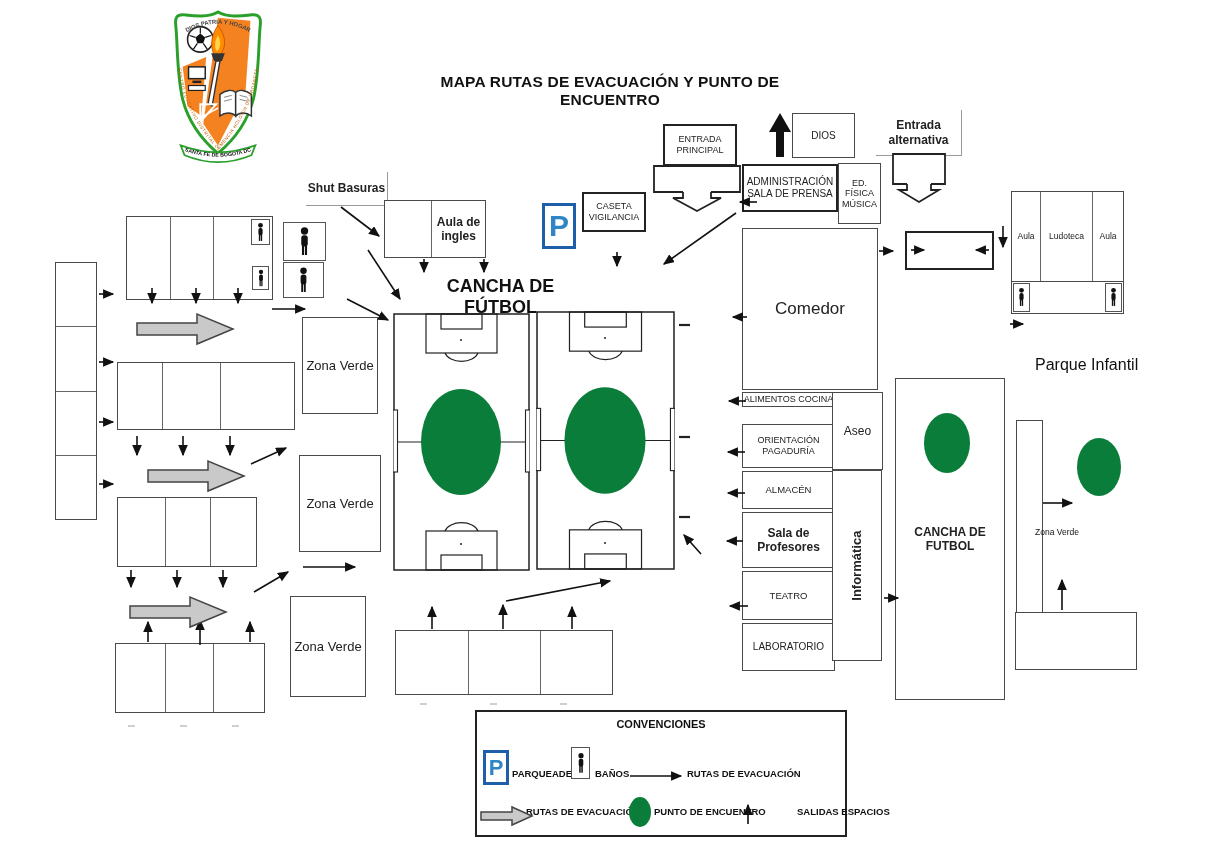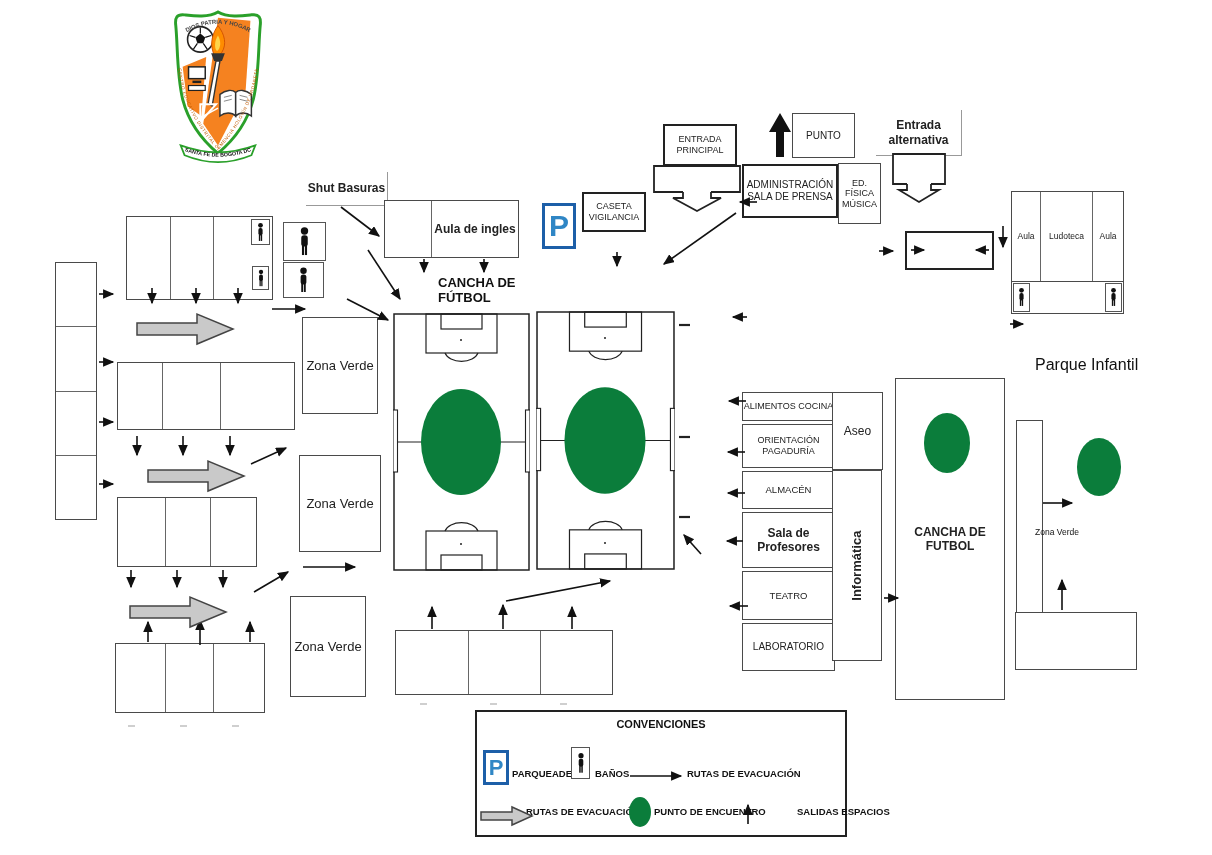--- a/index.html
+++ b/index.html
@@ -93,20 +93,21 @@
     <g>
       <path d="M52,100 L68,100 L52,118 Z" fill="none" stroke="#fff" stroke-width="2"></path>
       <line x1="48" y1="116" x2="70" y2="104" stroke="#fff" stroke-width="1.6"></line>
     </g>
     <path d="M32,142 Q70,156 108,142 L104,152 Q70,166 36,152 Z" fill="#fff" stroke="#2aa02a" stroke-width="1.8"></path>
     <text font-size="6" font-weight="bold" fill="#444"><textPath href="#topArc" startOffset="50%" text-anchor="middle">DIOS PATRIA Y HOGAR</textPath></text>
     <text font-size="4.6" fill="#c05a00" letter-spacing="0.6"><textPath href="#ringArc" startOffset="50%" text-anchor="middle">CENTRO EDUCATIVO DISTRITAL CLEMENCIA HOLGUÍN DE URDANETA</textPath></text>
     <text font-size="5.4" font-weight="bold" fill="#111"><textPath href="#bannerArc" startOffset="50%" text-anchor="middle">SANTA FE DE BOGOTA DC</textPath></text>
   </svg>
 
+  <div class="tx b" style="left:390px;top:73px;width:440px;text-align:center;font-size:15.5px;letter-spacing:.2px">MAPA RUTAS DE EVACUACIÓN Y PUNTO DE ENCUENTRO</div>
 
   <div class="bx vstrip" style="left:55px;top:262px;width:42px;height:258px">
     <div></div>
       <div></div>
       <div></div>
       <div></div>
   </div>
 
   <div class="bx cells" style="left:126px;top:216px;width:147px;height:84px">
     <div style="width:44px"></div>
@@ -152,53 +153,54 @@
     <div style="width:48px"></div>
     <div style="flex:1"></div>
   </div>
 
   <div class="bx rb b" style="left:306px;top:172px;width:82px;height:34px;font-size:12px">Shut Basuras</div>
 
   <div class="bx" style="left:302px;top:317px;width:76px;height:97px;font-size:13px">Zona Verde</div>
   <div class="bx" style="left:299px;top:455px;width:82px;height:97px;font-size:13px">Zona Verde</div>
   <div class="bx" style="left:290px;top:596px;width:76px;height:101px;font-size:13px">Zona Verde</div>
 
-  <div class="bx cells" style="left:384px;top:200px;width:135px;height:58px">
+  <div class="bx cells" style="left:384px;top:200px;width:102px;height:58px">
     <div style="width:47px"></div>
     <div style="flex:1;display:flex;align-items:center;justify-content:center;font-weight:bold;font-size:12px">Aula de ingles</div>
   </div>
 
   <div class="pbadge" style="left:542px;top:203px;width:34px;height:46px;font-size:30px">P</div>
 
   <div class="bx thick" style="left:582px;top:192px;width:64px;height:40px;font-size:9px">CASETA VIGILANCIA</div>
 
   <div class="bx thick" style="left:663px;top:124px;width:74px;height:42px;font-size:9px">ENTRADA PRINCIPAL</div>
 
-  <div class="bx" style="left:792px;top:113px;width:63px;height:45px;font-size:10px">PUNTO</div>
+  <div class="bx" style="left:792px;top:113px;width:63px;height:45px;font-size:10px">DIOS</div>
 
   <div class="bx rb b" style="left:876px;top:110px;width:86px;height:46px;font-size:12px">Entrada alternativa</div>
 
-  <div class="bx thick" style="left:742px;top:164px;width:96px;height:54px;font-size:10px">ADMINISTRACIÓN SALA DE PRENSA</div>
+  <div class="bx thick" style="left:742px;top:164px;width:96px;height:48px;font-size:10px">ADMINISTRACIÓN SALA DE PRENSA</div>
   <div class="bx" style="left:838px;top:163px;width:43px;height:61px;font-size:9px">ED. FÍSICA MÚSICA</div>
 
-
-  <div class="bx" style="left:742px;top:392px;width:93px;height:29px;font-size:9px">ALIMENTOS COCINA</div>
+  <div class="bx" style="left:742px;top:228px;width:136px;height:162px;font-size:17px">Comedor</div>
+
+  <div class="bx" style="left:742px;top:392px;width:93px;height:15px;font-size:9px">ALIMENTOS COCINA</div>
   <div class="bx" style="left:742px;top:424px;width:93px;height:44px;font-size:9px">ORIENTACIÓN PAGADURÍA</div>
   <div class="bx" style="left:742px;top:471px;width:93px;height:38px;font-size:9.5px">ALMACÉN</div>
   <div class="bx" style="left:742px;top:571px;width:93px;height:49px;font-size:9.5px">TEATRO</div>
   <div class="bx b" style="left:742px;top:512px;width:93px;height:56px;font-size:12px">Sala de Profesores</div>
   <div class="bx" style="left:742px;top:623px;width:93px;height:48px;font-size:10px">LABORATORIO</div>
 
   <div class="bx" style="left:832px;top:392px;width:51px;height:78px;font-size:12px">Aseo</div>
   <div class="bx" style="left:832px;top:470px;width:50px;height:191px">
     <span class="b" style="transform:rotate(-90deg);white-space:nowrap;font-size:13px">Informática</span>
   </div>
 
 
-  <div class="tx b" style="left:438px;top:276px;width:125px;text-align:left;font-size:13px">CANCHA DE FÚTBOL</div>
+  <div class="tx b" style="left:438px;top:276px;width:125px;text-align:center;font-size:18px">CANCHA DE FÚTBOL</div>
   <svg style="position:absolute;left:393px;top:313px" width="137" height="258" viewBox="0 0 137 258">
       <use href="#pitch-sym"></use>
     </svg>
   <svg style="position:absolute;left:536px;top:311px" width="139" height="259" viewBox="0 0 137 258" preserveAspectRatio="none">
       <use href="#pitch-sym"></use>
     </svg>
 
   <div class="bx cells" style="left:395px;top:630px;width:218px;height:65px">
     <div style="width:73px"></div>
     <div style="width:72px"></div>

